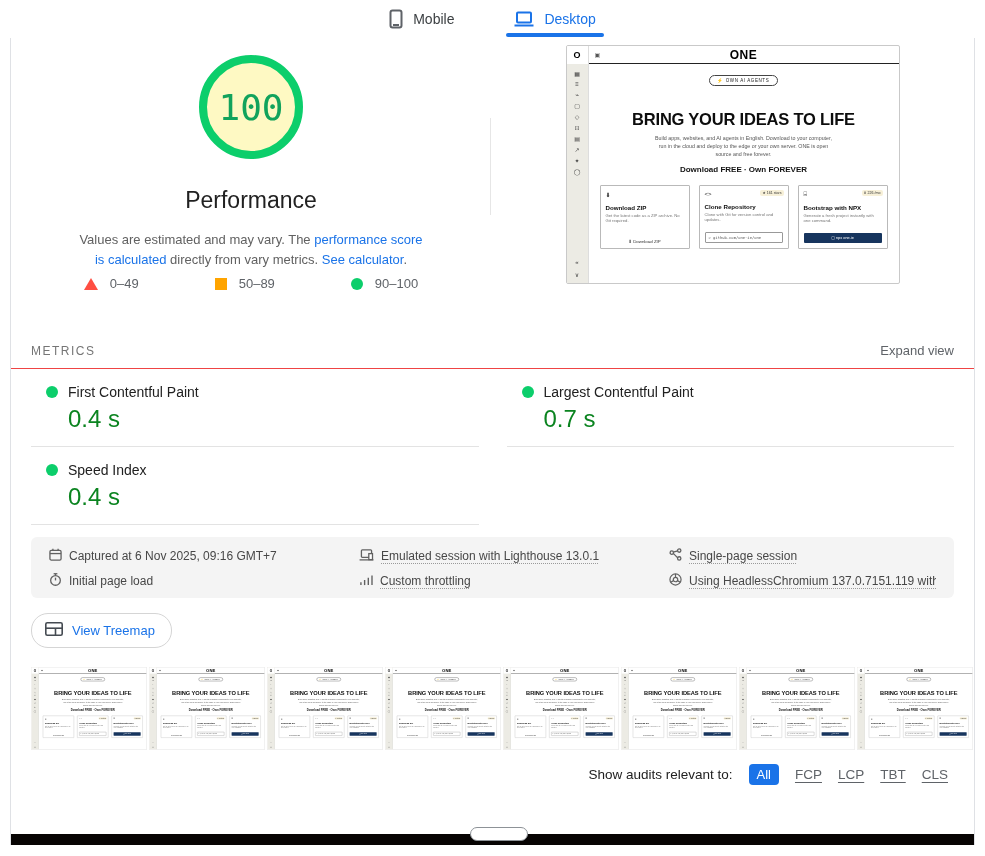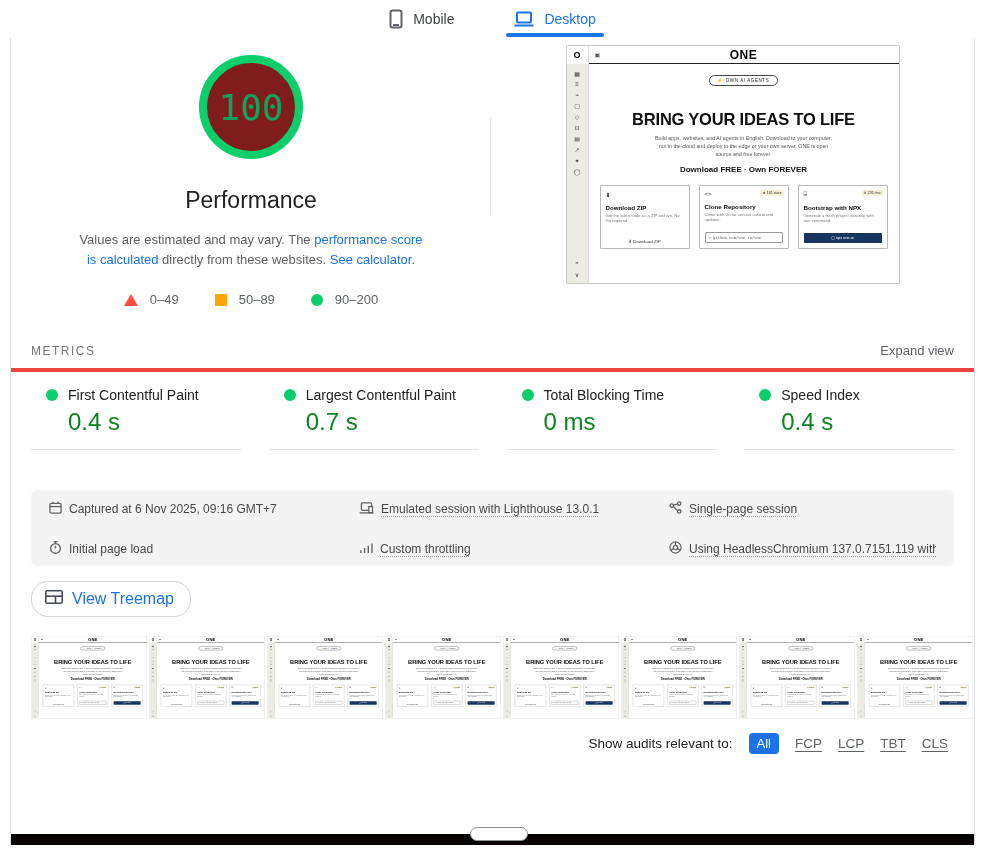--- a/index.html
+++ b/index.html
@@ -19,26 +19,26 @@
   .report { margin:0 10px; border-left:1px solid #dfe1e5; border-right:1px solid #dfe1e5;
     background:#fff; height:807px; position:relative; }
 
   
   .score-section { display:flex; position:relative; height:297px; }
   .score-col { width:480px; display:flex; flex-direction:column; align-items:center; padding-top:7px; }
   .col-divider { position:absolute; left:479px; top:80px; height:97px; width:1px; background:#e6e6e6; }
   .shot-col { flex:1; display:flex; justify-content:center; padding-top:7px; }
 
   .gauge { width:104px; height:104px; border-radius:50%; border:8px solid #0cce6b;
-    background:#7f1d1d; display:flex; align-items:center; justify-content:center; margin-top:10px; }
+    background:#fef9c3; display:flex; align-items:center; justify-content:center; margin-top:10px; }
   .gauge-num { font-family:"DejaVu Sans Mono", monospace; font-size:36px; color:#11a35c; }
   .score-title { margin-top:28px; font-size:23px; color:#212121; }
   .score-desc { margin-top:16px; width:350px; text-align:center; font-size:13px; line-height:20px; color:#616161; }
   .score-desc a { color:#1a73e8; text-decoration:none; cursor:pointer; }
-  .legend { margin-top:22px; display:flex; gap:36px; align-items:flex-end; font-size:13px; color:#5f6368; }
+  .legend { margin-top:6px; display:flex; gap:76px; align-items:flex-end; font-size:13px; color:#5f6368; }
   .legend-item { display:flex; align-items:center; gap:12px; }
   .lg-tri { width:0; height:0; border-left:7px solid transparent; border-right:7px solid transparent;
     border-bottom:12px solid #ff4e42; }
   .lg-sq { width:12px; height:12px; background:#ffa400; }
   .lg-ci { width:12px; height:12px; border-radius:50%; background:#0cce6b; }
 
   
   .mini-page { width:334px; height:239px; background:#fff; border:1px solid #c9c9c9;
     display:flex; overflow:hidden; border-radius:2px; }
   .mp-side { width:22px; background:#ecebe4; border-right:1px solid #ddd; display:flex;
@@ -66,42 +66,42 @@
   .mp-card-title { font-size:6.2px; font-weight:800; margin-top:6px; color:#0d0d0d; }
   .mp-card-body { font-size:4.2px; color:#777; margin-top:2px; line-height:1.4; }
   .mp-card-link { position:absolute; bottom:4px; left:0; right:0; text-align:center; font-size:4.4px; color:#333; }
   .mp-card-input { position:absolute; bottom:5px; left:5px; right:5px; border:1px solid #999;
     border-radius:1px; font-family:"DejaVu Sans Mono", monospace; font-size:3.8px; color:#555; padding:2px 3px; }
   .mp-card-btn { position:absolute; bottom:5px; left:5px; right:5px; background:#17355e; color:#fff;
     text-align:center; font-size:3.9px; padding:2.5px 0; border-radius:1px; }
 
   
   .metrics-head { display:flex; justify-content:space-between; align-items:flex-end;
-    padding:8px 20px 10px; border-bottom:4px solid #ef4444; }
+    padding:8px 20px 10px; border-bottom:1px solid #ef4444; }
   .metrics-title { font-size:12px; letter-spacing:1.5px; color:#757575; }
   .expand-view { font-size:13px; color:#5f6368; cursor:pointer;margin-left:40px; }
-  .metric-grid { display:grid; grid-template-columns:1fr 1fr 1fr 1fr; column-gap:28px; padding:0 20px; }
+  .metric-grid { display:grid; grid-template-columns:1fr 1fr; column-gap:28px; padding:0 20px; }
   .metric-cell { border-bottom:1px solid #e3e3e3; padding:15px 0 13px 15px; }
   .metric-top { display:flex; align-items:center; gap:10px; }
   .metric-dot { width:12px; height:12px; border-radius:50%; background:#0cce6b; flex:none; }
   .metric-name { font-size:14px; color:#212121; }
   .metric-value { margin:5px 0 0 22px; font-size:24px; color:#0b8420; }
   .metric-cell.empty { border-bottom:none; }
 
   
   .runtime { margin:12px 20px 0; background:#f4f4f4; border-radius:6px; padding:11px 18px 9px;
-    display:grid; grid-template-columns:310px 310px 1fr; row-gap:24px; font-size:12px; color:#474747; }
+    display:grid; grid-template-columns:310px 310px 1fr; row-gap:9px; font-size:12px; color:#474747; }
   .rt-item { display:flex; align-items:center; gap:7px; white-space:nowrap; overflow:hidden; }
   .rt-item svg { flex:none; }
   .rt-link { text-decoration:underline dotted #9a9a9a; text-underline-offset:3px; cursor:pointer; }
 
   
   .treemap-btn { margin:15px 0 0 20px; display:inline-flex; align-items:center; gap:9px;
     border:1px solid #d5d5d5; border-radius:17px; padding:8px 16px 8px 13px; background:#fff;
-    font-size:16px; color:#1a73e8; cursor:pointer; }
+    font-size:13px; color:#1a73e8; cursor:pointer; }
 
   
   .filmstrip { margin:19px 0 0 20px; display:flex; gap:2px; height:84px; }
   .film-thumb { width:116px; height:84px; overflow:hidden; position:relative; flex:none; }
   .film-scale { transform:scale(0.347); transform-origin:0 0; }
 
   
   .filter-bar { display:flex; justify-content:flex-end; align-items:center; gap:16px;
     margin:13px 26px 0 0; font-size:13.5px; }
   .filter-label { color:#212121; }
@@ -139,33 +139,33 @@
 
 <div class="report">
 
   
   <div class="score-section">
     <div class="score-col">
       <div class="gauge">
         <span class="gauge-num">100</span>
       </div>
       <div class="score-title">Performance</div>
-      <div class="score-desc"><span>Values are estimated and may vary. The </span><a>performance score is calculated</a><span> directly from these websites. </span><a>See calculator</a><span>.</span></div>
+      <div class="score-desc"><span>Values are estimated and may vary. The </span><a>performance score is calculated</a><span> directly from vary metrics. </span><a>See calculator</a><span>.</span></div>
       <div class="legend">
         <div class="legend-item">
           <span class="lg-tri"></span>
           <span>0–49</span>
         </div>
         <div class="legend-item">
           <span class="lg-sq"></span>
           <span>50–89</span>
         </div>
         <div class="legend-item">
           <span class="lg-ci"></span>
-          <span>90–200</span>
+          <span>90–100</span>
         </div>
       </div>
     </div>
     <div class="col-divider"></div>
     <div class="shot-col">
 
       <div class="mini-page">
         <div class="mp-side">
           <div class="mp-side-top">O</div>
           <div class="mp-glyphs">
@@ -239,27 +239,20 @@
         <span class="metric-name">First Contentful Paint</span>
       </div>
       <div class="metric-value">0.4 s</div>
     </div>
     <div class="metric-cell">
       <div class="metric-top">
         <span class="metric-dot"></span>
         <span class="metric-name">Largest Contentful Paint</span>
       </div>
       <div class="metric-value">0.7 s</div>
-    </div>
-    <div class="metric-cell">
-      <div class="metric-top">
-        <span class="metric-dot"></span>
-        <span class="metric-name">Total Blocking Time</span>
-      </div>
-      <div class="metric-value">0 ms</div>
     </div>
     <div class="metric-cell">
       <div class="metric-top">
         <span class="metric-dot"></span>
         <span class="metric-name">Speed Index</span>
       </div>
       <div class="metric-value">0.4 s</div>
     </div>
     <div class="metric-cell empty"></div>
   </div>

